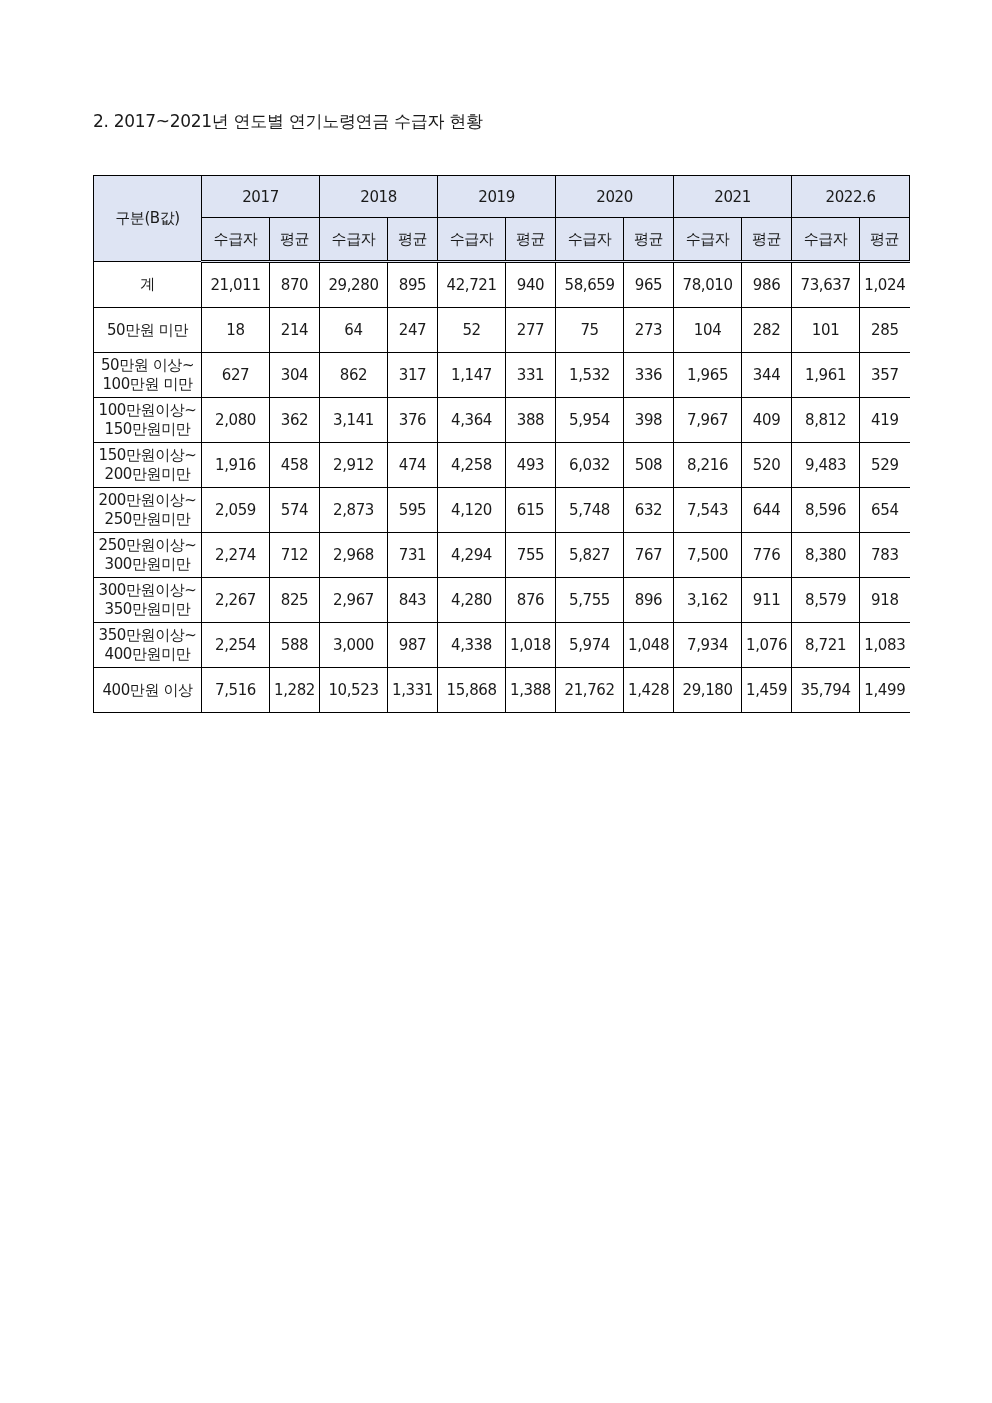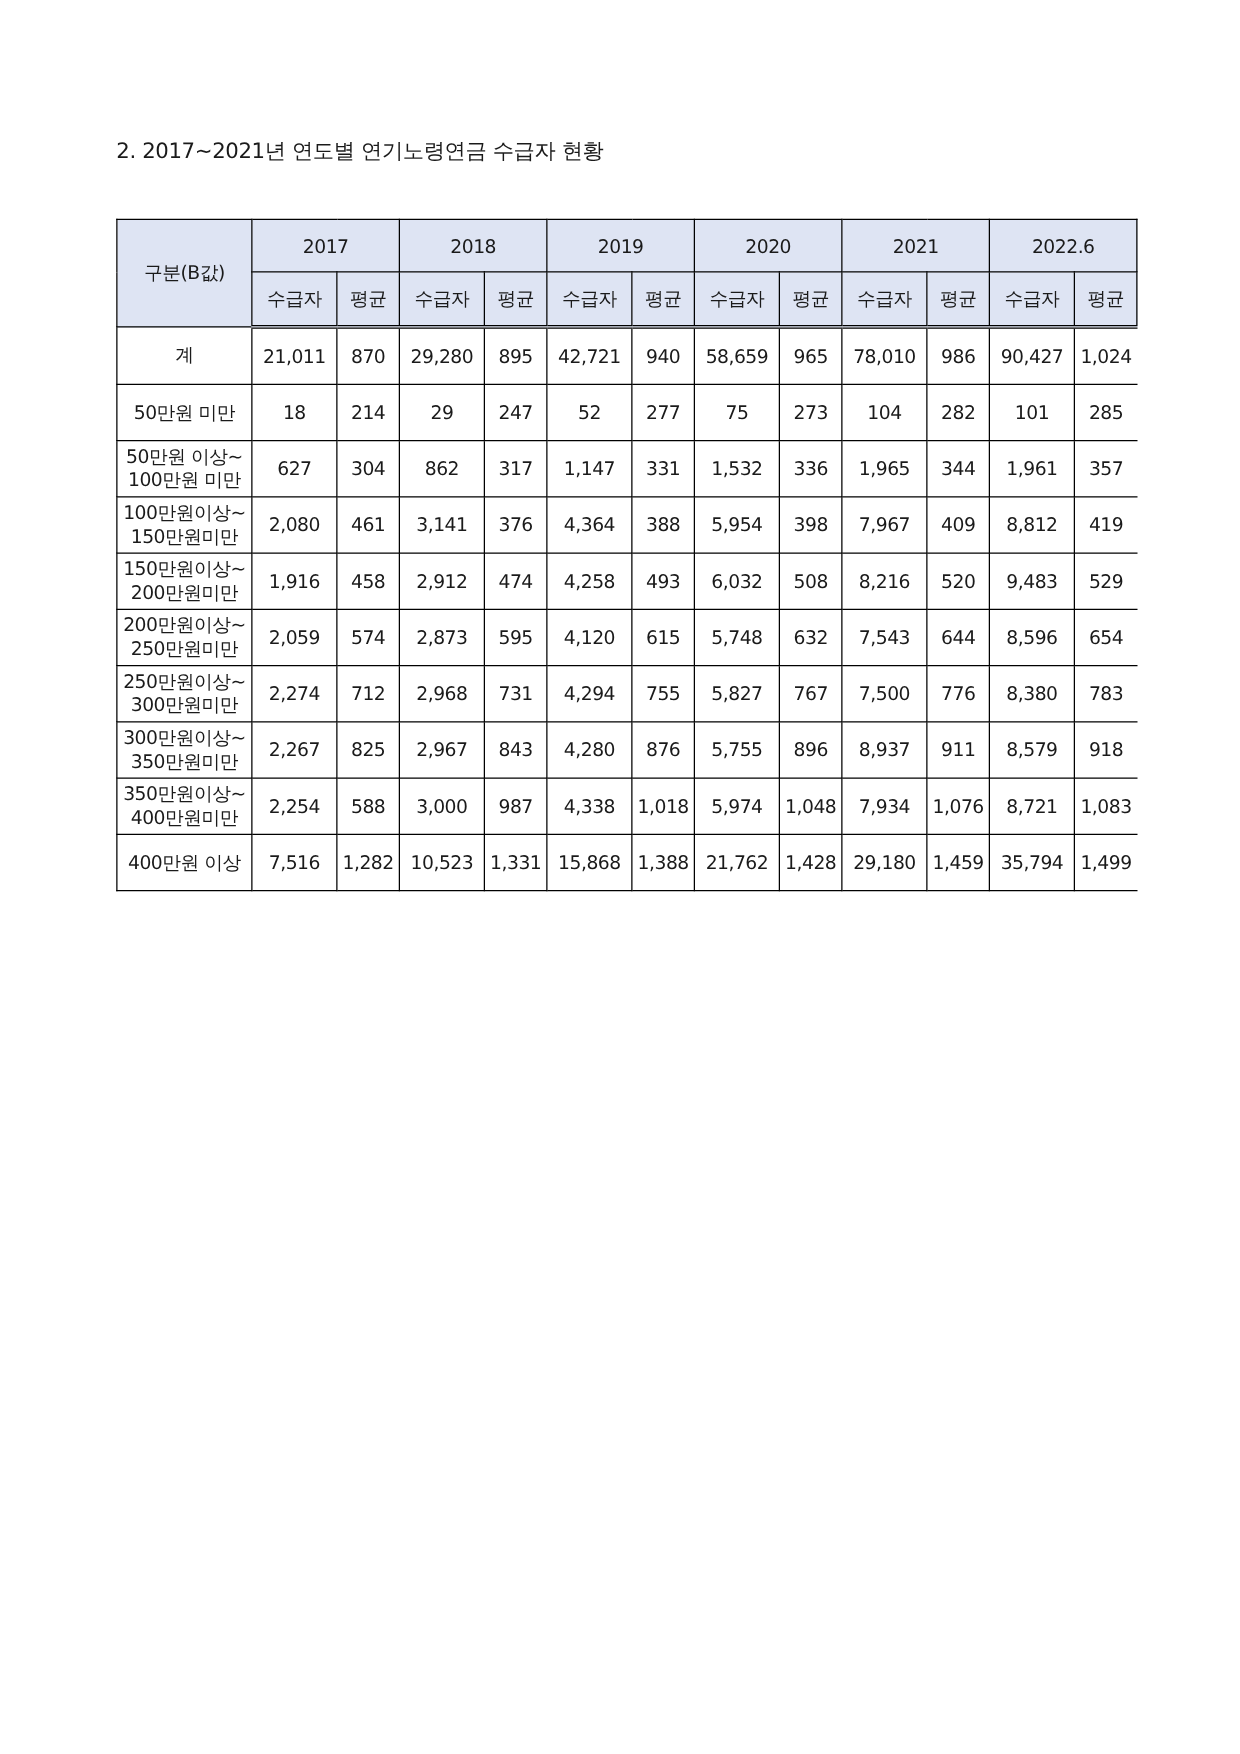--- a/index.html
+++ b/index.html
@@ -184,30 +184,30 @@
             <td class="num">21,011</td>
             <td class="num">870</td>
             <td class="num">29,280</td>
             <td class="num">895</td>
             <td class="num">42,721</td>
             <td class="num">940</td>
             <td class="num">58,659</td>
             <td class="num">965</td>
             <td class="num">78,010</td>
             <td class="num">986</td>
-            <td class="num">90,427</td>
+            <td class="num">73,637</td>
             <td class="num last">1,024</td>
           </tr>
           <tr>
             <td class="rowlabel">
               <span class="lbl-line">50만원 미만</span>
             </td>
             <td class="num">18</td>
             <td class="num">214</td>
-            <td class="num">29</td>
+            <td class="num">64</td>
             <td class="num">247</td>
             <td class="num">52</td>
             <td class="num">277</td>
             <td class="num">75</td>
             <td class="num">273</td>
             <td class="num">104</td>
             <td class="num">282</td>
             <td class="num">101</td>
             <td class="num last">285</td>
           </tr>
@@ -228,21 +228,21 @@
             <td class="num">344</td>
             <td class="num">1,961</td>
             <td class="num last">357</td>
           </tr>
           <tr class="two-line">
             <td class="rowlabel">
               <span class="lbl-line">100만원이상~</span>
               <span class="lbl-line">150만원미만</span>
             </td>
             <td class="num">2,080</td>
-            <td class="num">461</td>
+            <td class="num">362</td>
             <td class="num">3,141</td>
             <td class="num">376</td>
             <td class="num">4,364</td>
             <td class="num">388</td>
             <td class="num">5,954</td>
             <td class="num">398</td>
             <td class="num">7,967</td>
             <td class="num">409</td>
             <td class="num">8,812</td>
             <td class="num last">419</td>
@@ -307,21 +307,21 @@
               <span class="lbl-line">350만원미만</span>
             </td>
             <td class="num">2,267</td>
             <td class="num">825</td>
             <td class="num">2,967</td>
             <td class="num">843</td>
             <td class="num">4,280</td>
             <td class="num">876</td>
             <td class="num">5,755</td>
             <td class="num">896</td>
-            <td class="num">8,937</td>
+            <td class="num">3,162</td>
             <td class="num">911</td>
             <td class="num">8,579</td>
             <td class="num last">918</td>
           </tr>
           <tr class="two-line">
             <td class="rowlabel">
               <span class="lbl-line">350만원이상~</span>
               <span class="lbl-line">400만원미만</span>
             </td>
             <td class="num">2,254</td>

